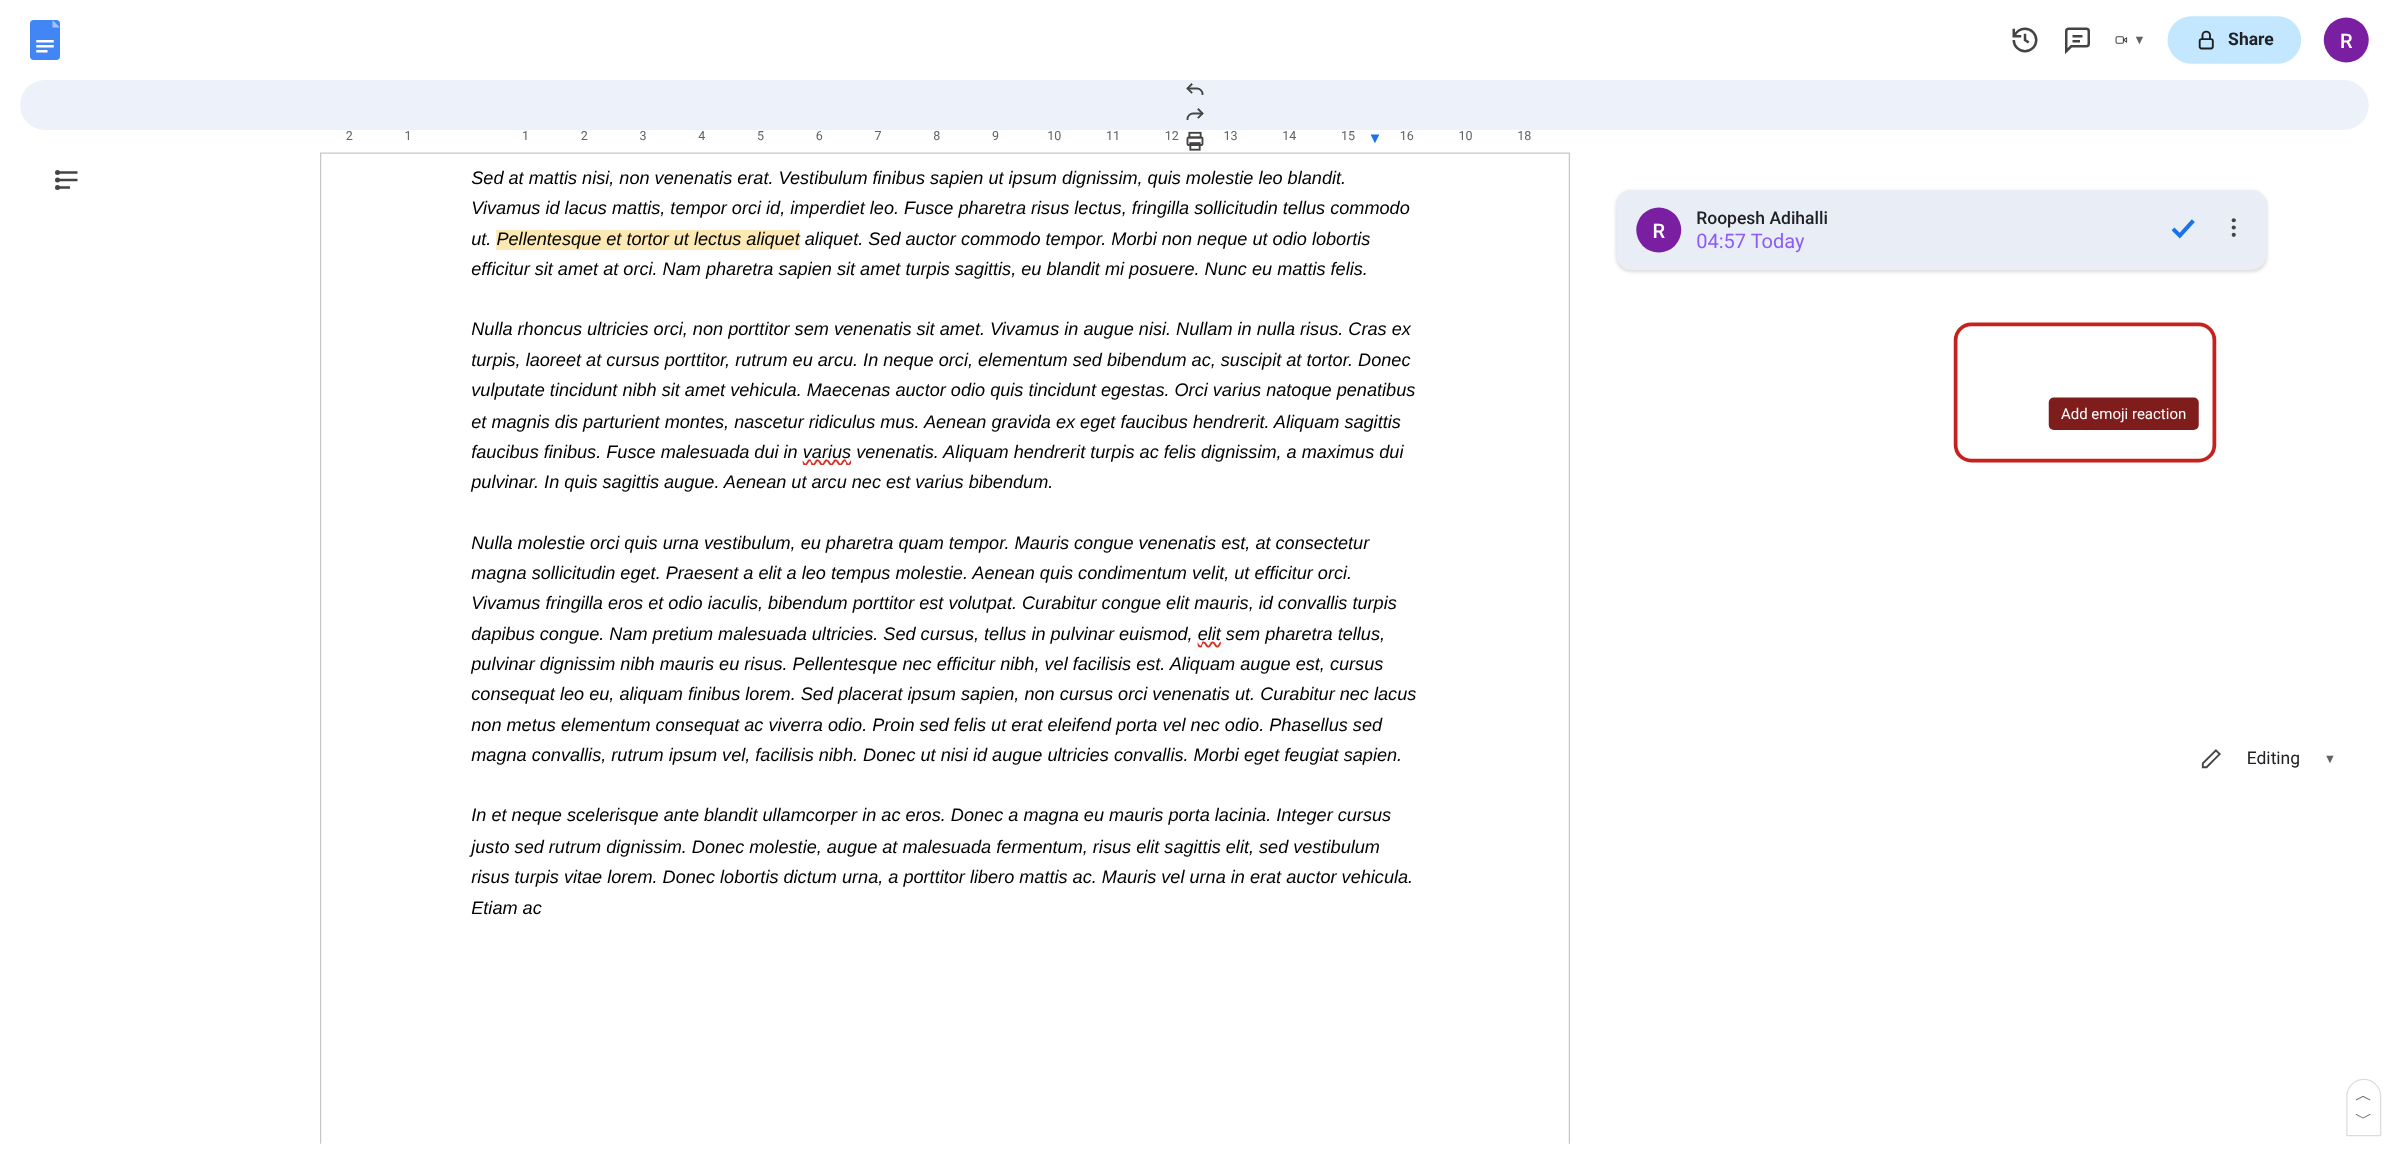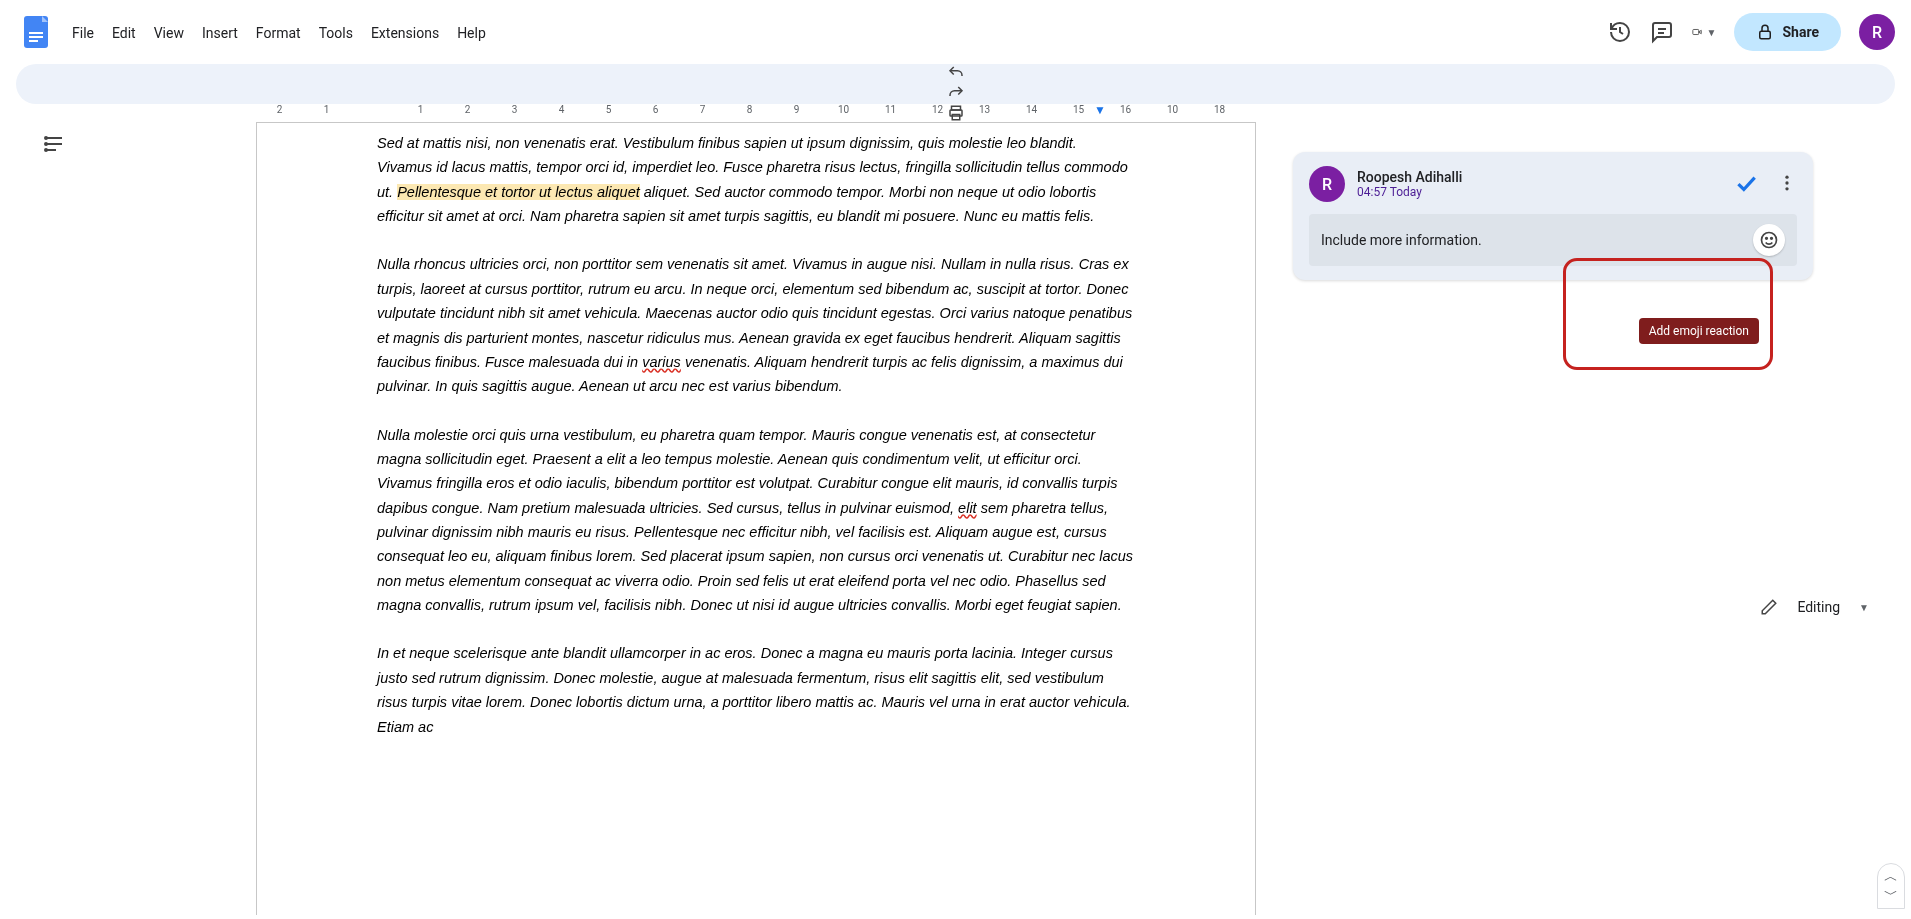--- a/index.html
+++ b/index.html
@@ -41,21 +41,21 @@
 .page { position: absolute; left: 256px; top: 18px; width: 1000px; min-height: 1200px; background: #fff; border: 1px solid #c7c7c7; padding: 8px 120px 96px 120px; }
 .page p { font-family: Arial, sans-serif; font-size: 14.5px; line-height: 1.68; color: #000; margin-bottom: 24px; font-style: italic; }
 .page p:first-child { margin-top:0; }
 .highlight { background: #fce8b2; }
 .spell { text-decoration: underline wavy #d93025; text-decoration-skip-ink: none; }
 
 .comment-card { position: absolute; right: 98px; top: 48px; width: 520px; background: #e9eef6; border-radius: 12px; padding: 14px 16px 14px 16px; box-shadow: 0 1px 3px rgba(0,0,0,0.15); }
 .comment-head { display: flex; align-items: center; gap: 12px; }
 .avatar-small { width: 36px; height: 36px; border-radius: 50%; background: #7b1fa2; color: #fff; display: flex; align-items: center; justify-content: center; font-size: 16px; font-weight:500; }
 .commenter-name { font-size: 14px; font-weight: 500; }
-.comment-time { font-size: 12px; color: #4c1d95; }
+.comment-time { font-size: 16px; color: #8b5cf6; }
 .comment-actions { margin-left: auto; display: flex; gap: 18px; align-items:center; }
 .check-icon { color: #1a73e8; }
 .comment-body { margin-top: 12px; background: #dde3ea; border-radius: 4px; padding: 10px 12px; display:flex; align-items:center; font-size:14px; }
 .emoji-btn { margin-left: auto; width: 32px; height: 32px; border-radius: 50%; background: #fff; display: flex; align-items: center; justify-content: center; box-shadow: 0 1px 2px rgba(0,0,0,0.2); }
 
 .highlight-box { position: absolute; right: 40px; top: 106px; width: 210px; height: 112px; border: 3px solid #c5221f; border-radius: 14px; pointer-events: none; }
 .tooltip { position: absolute; background: #7f1d1d; color: #fff; font-size: 12px; padding: 6px 10px; border-radius: 4px; right: 54px; top: 166px; white-space:nowrap; }
 
 .bottom-arrows { position:absolute; right:6px; bottom:6px; background:#fff; border:1px solid #dadce0; border-radius:20px 20px 0 0; padding:6px 4px; display:flex; flex-direction:column; gap:4px; }
 .bottom-arrows div{ width:18px; height:14px; display:flex; align-items:center; justify-content:center; color:#5f6368;}
@@ -67,30 +67,20 @@
   <div class="docs-icon">
     <svg viewBox="0 0 36 36">
         <rect x="6" y="2" width="24" height="32" rx="3" fill="#4285f4"></rect>
         <rect x="11" y="18" width="14" height="2" fill="#fff"></rect>
         <rect x="11" y="22" width="14" height="2" fill="#fff"></rect>
         <rect x="11" y="26" width="9" height="2" fill="#fff"></rect>
         <path d="M24 2 L30 8 L24 8 Z" fill="#a1c2fa"></path>
       </svg>
   </div>
   <div class="title-area">
-    <div class="menubar">
-      <span class="menu-item">File</span>
-      <span class="menu-item">Edit</span>
-      <span class="menu-item">View</span>
-      <span class="menu-item">Insert</span>
-      <span class="menu-item">Format</span>
-      <span class="menu-item">Tools</span>
-      <span class="menu-item">Extensions</span>
-      <span class="menu-item">Help</span>
-    </div>
   </div>
   <div class="header-right">
     <span class="hdr-icon">
         <svg width="24" height="24" viewBox="0 0 24 24" fill="none" stroke="#444" stroke-width="2">
           <path d="M3 12a9 9 0 109-9 9 9 0 00-8.5 6M3 3v6h6"></path>
           <path d="M12 7v5l3 2"></path>
         </svg>
       </span>
     <span class="hdr-icon">
         <svg width="24" height="24" viewBox="0 0 24 24" fill="none" stroke="#444" stroke-width="2">
@@ -361,31 +351,20 @@
         <span class="check-icon"><svg width="26" height="26" viewBox="0 0 24 24" fill="none" stroke="#1a73e8" stroke-width="3">
               <path d="M5 13l5 5L20 7"></path>
             </svg></span>
         <span><svg width="20" height="20" viewBox="0 0 24 24" fill="#444">
               <circle cx="12" cy="5" r="2"></circle>
               <circle cx="12" cy="12" r="2"></circle>
               <circle cx="12" cy="19" r="2"></circle>
             </svg></span>
       </div>
     </div>
-    <div class="comment-body">
-      <span>Include more information.</span>
-      <div class="emoji-btn">
-          <svg width="20" height="20" viewBox="0 0 24 24" fill="none" stroke="#444" stroke-width="2">
-            <circle cx="12" cy="12" r="9"></circle>
-            <circle cx="9" cy="10" r="1" fill="#444"></circle>
-            <circle cx="15" cy="10" r="1" fill="#444"></circle>
-            <path d="M8 15s1.5 2 4 2 4-2 4-2"></path>
-          </svg>
-        </div>
-    </div>
     <div class="highlight-box"></div>
     <div class="tooltip">Add emoji reaction</div>
   </div>
 
   <div class="bottom-arrows">
     <div>︿</div>
     <div>﹀</div>
   </div>
 </div>
 

